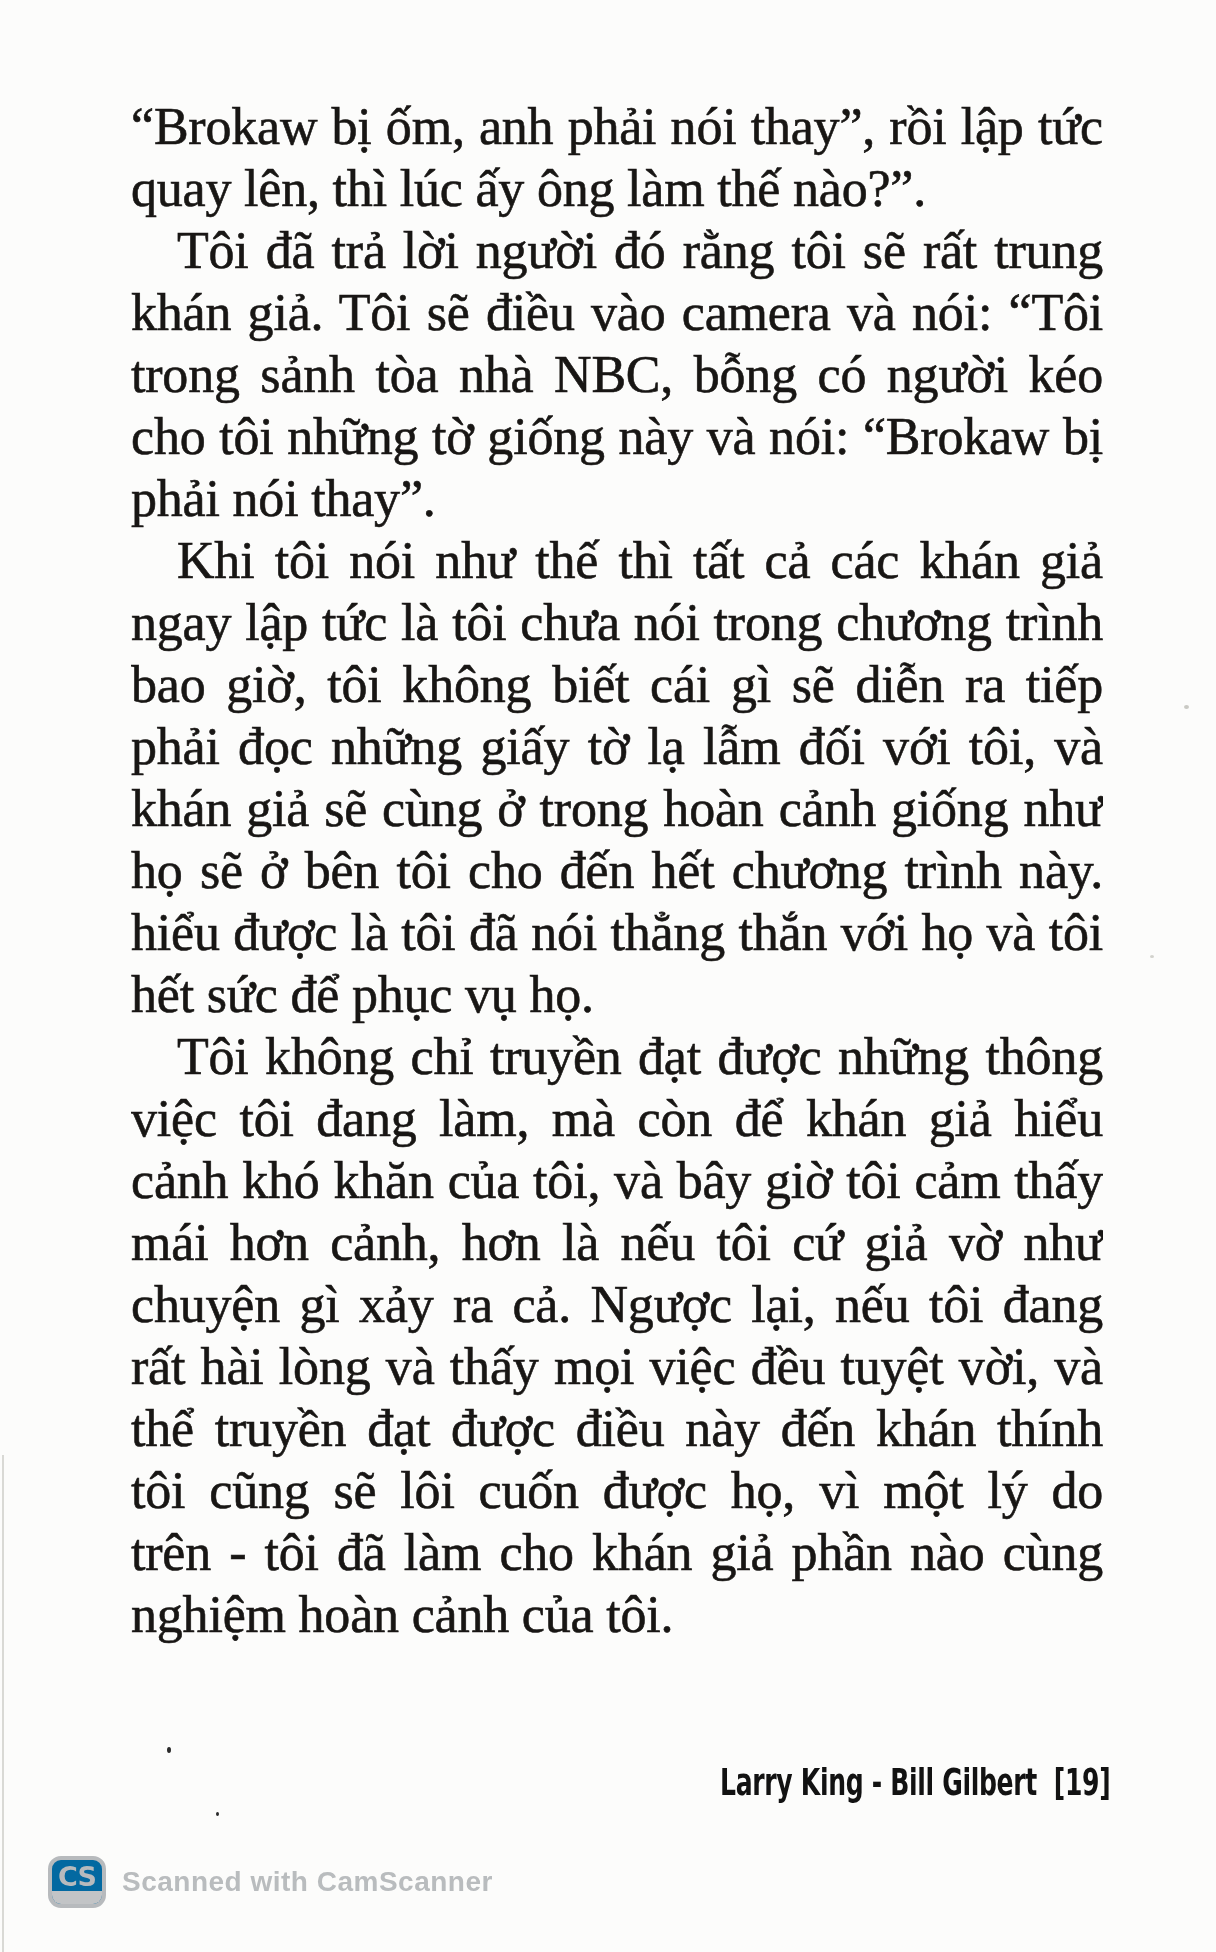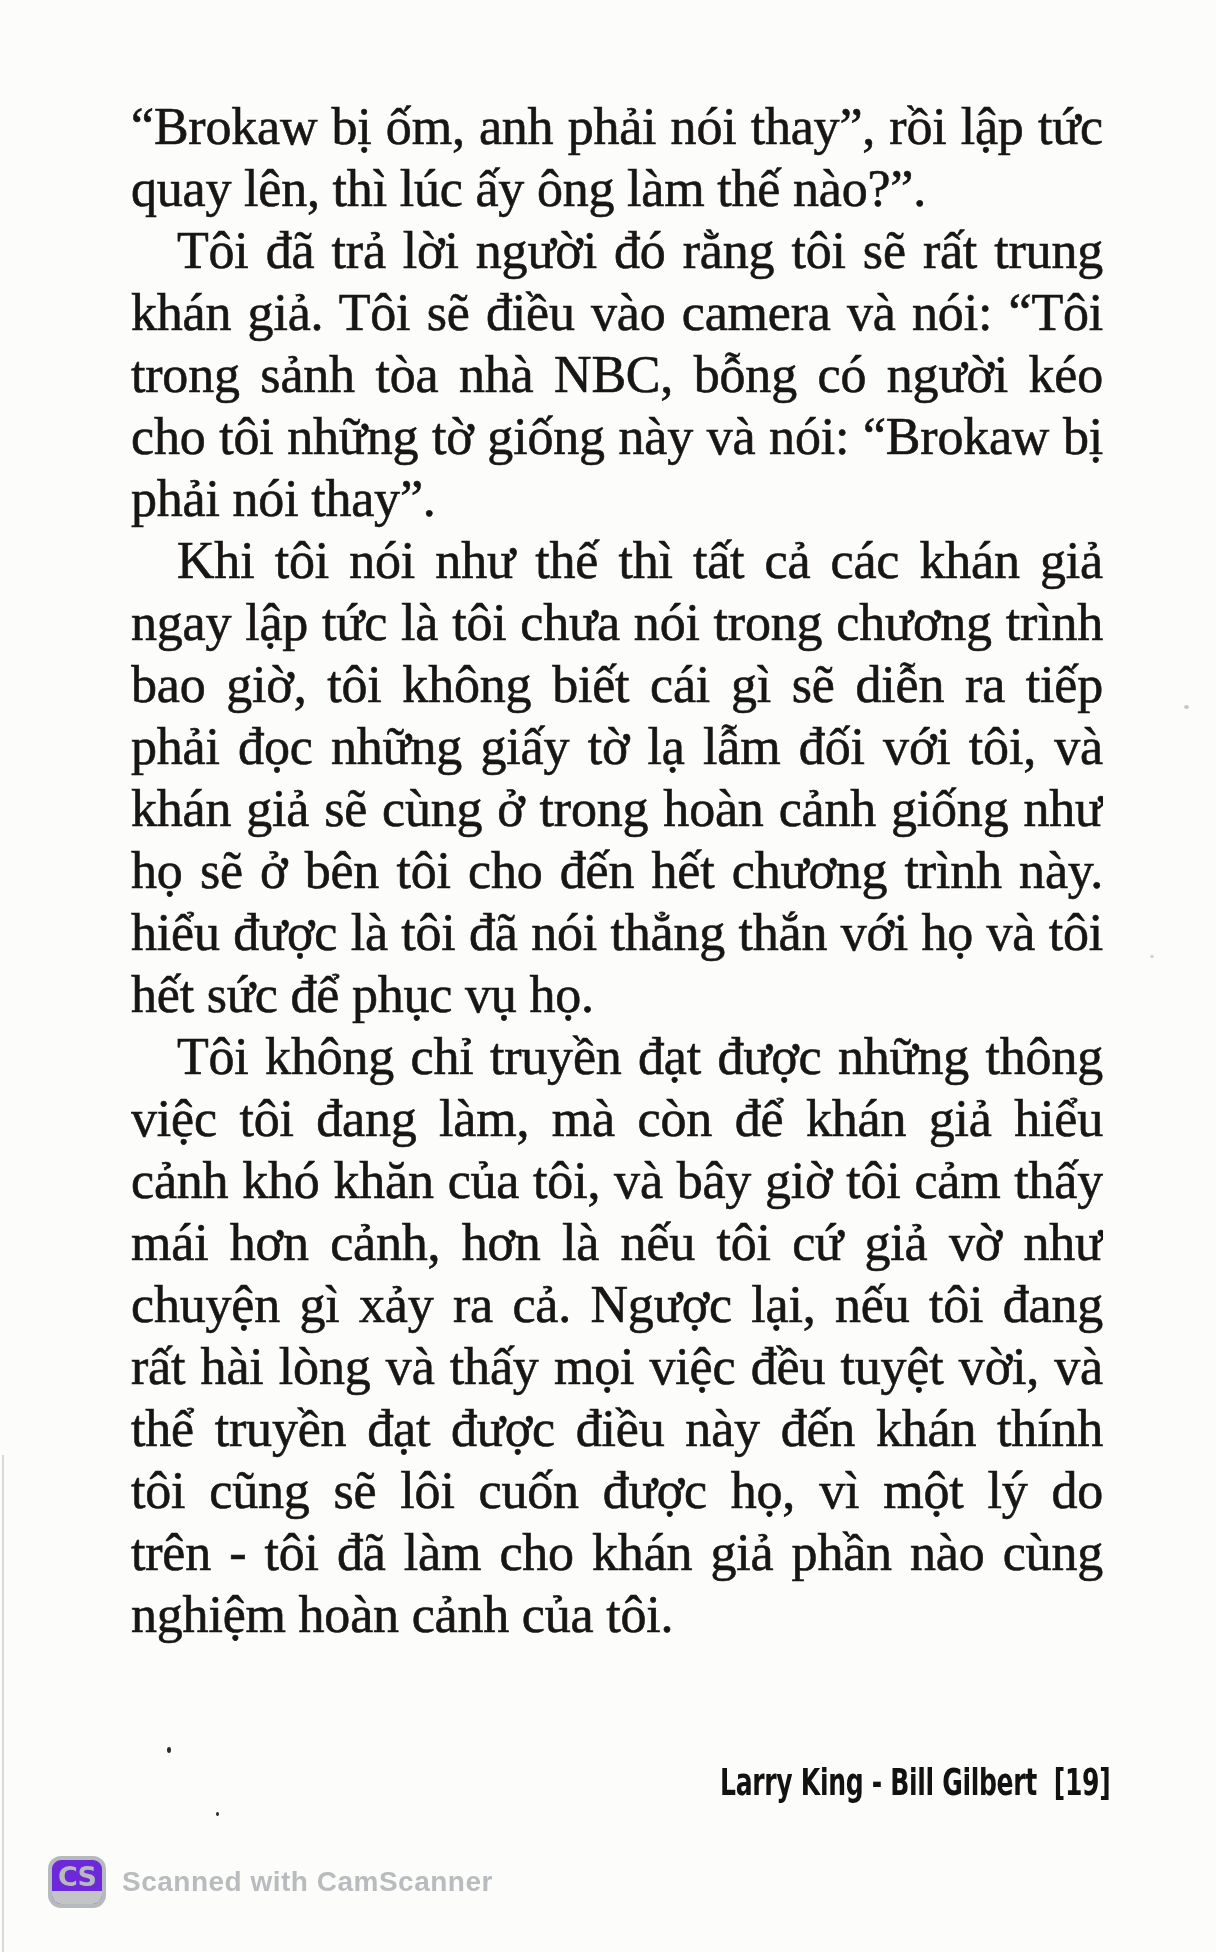--- a/index.html
+++ b/index.html
@@ -53,21 +53,21 @@
     align-items: center;
     gap: 16px;
     color: #b9bcbe;
   }
   .cs-icon {
     position: relative;
     width: 58px; height: 52px;
     box-sizing: border-box;
     border: 4px solid #b7babd;
     border-radius: 13px;
-    background: #6d28d9;
+    background: #0369a1;
     flex: 0 0 auto;
   }
   .cs-icon .cs-band {
     position: absolute;
     left: 0; right: 0; bottom: 0;
     height: 13px;
     background: #c2c4c6;
     border-radius: 0 0 9px 9px;
   }
   .cs-icon .cs-letters {

